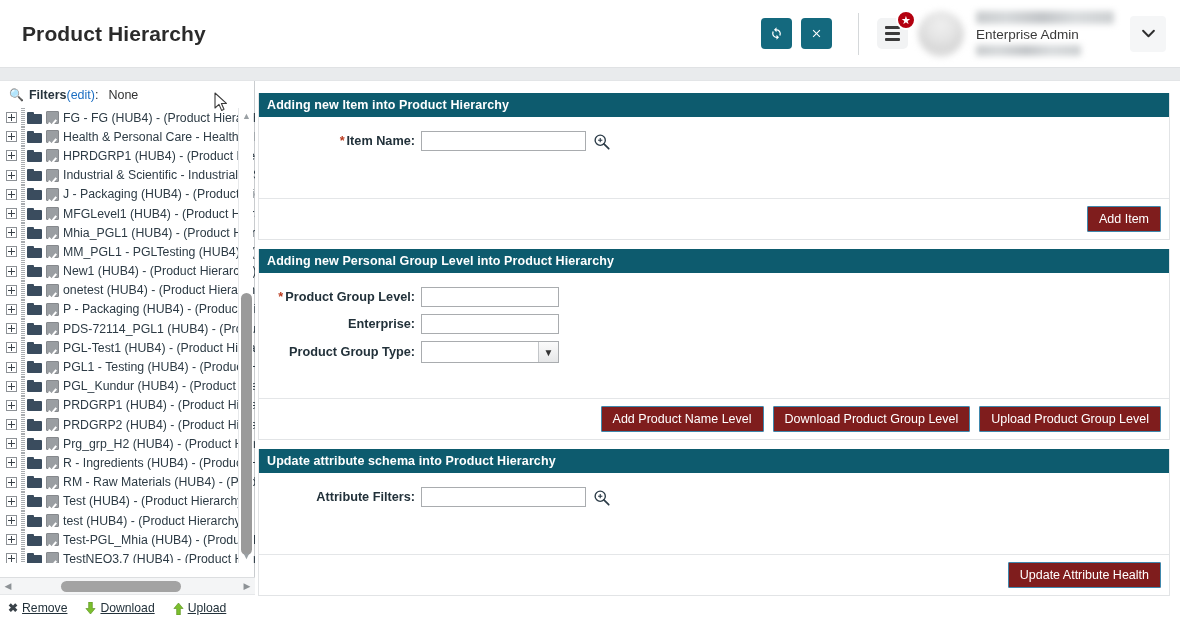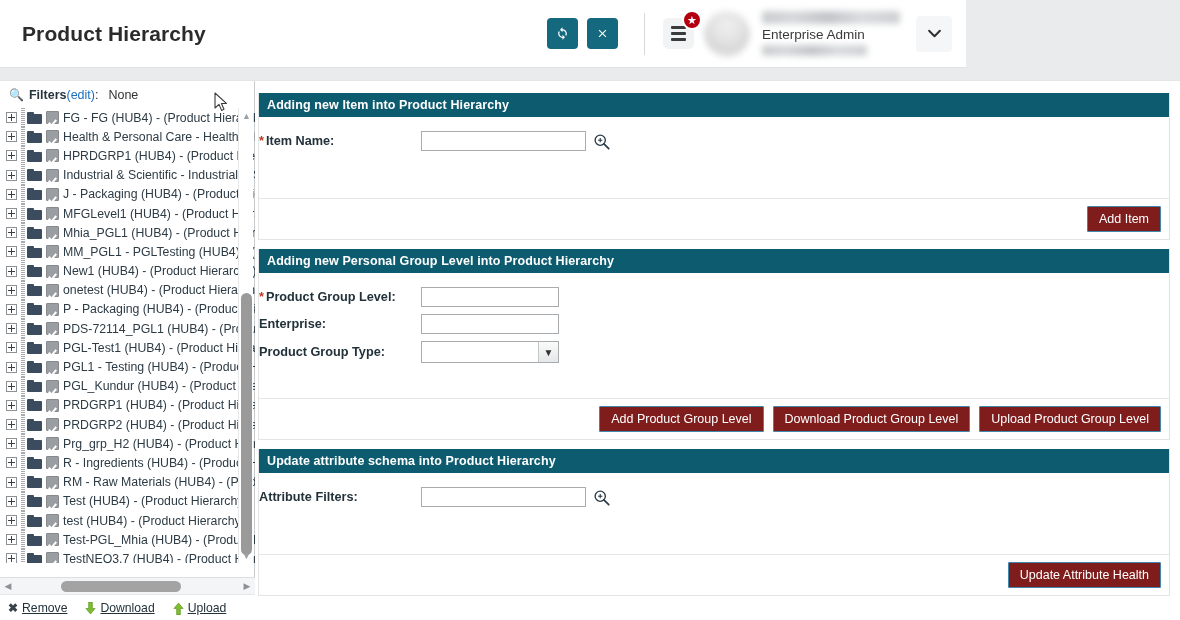--- a/index.html
+++ b/index.html
@@ -7,21 +7,21 @@
     margin: 0; padding: 0;
     width: 1180px; height: 620px;
     background: #e9ebed;
     font-family: "Liberation Sans", sans-serif;
     overflow: hidden;
   }
 
   
   .app-header {
     position: absolute; left: 0; top: 0;
-    width: 966px; height: 68px;
+    width: 1180px; height: 68px;
     background: #ffffff;
     border-bottom: 1px solid #e0e2e4;
     display: flex; align-items: center;
   }
   .page-title {
     margin-left: 22px;
     font-size: 21px; font-weight: bold;
     color: #2b2b2b; letter-spacing: .1px;
   }
   .header-right {
@@ -183,21 +183,21 @@
     font-size: 12.5px; font-weight: bold;
     padding: 5px 8px; letter-spacing: .1px;
   }
   .panel-body { background: #fff; padding: 14px 0 14px 0; }
   .panel-foot {
     background: #fff; border-top: 1px solid #e4e6e8;
     padding: 7px 8px; display: flex; justify-content: flex-end; gap: 9px;
   }
   .field-row { display: flex; align-items: center; margin-bottom: 7px; }
   .field-label {
-    width: 162px; padding-right: 6px;
+    width: 162px; text-align: right; padding-right: 6px;
     font-size: 12.7px; color: #22313a; font-weight: bold;
   }
   .req { color: #b93a1e; font-weight: bold; margin-right: 2px; }
   .txt-input {
     border: 1px solid #a9acaf; background: #fff; height: 20px;
     font-family: "Liberation Sans", sans-serif; font-size: 12px; padding: 0 4px;
   }
   .w-item  { width: 165px; }
   .w-pgl   { width: 138px; }
   .w-attr  { width: 165px; }
@@ -538,21 +538,21 @@
         <div class="field-row">
           <div class="field-label">Product Group Type:</div>
           <div class="sel-wrap">
             <div class="sel-box"></div>
             <div class="sel-arrow">▼</div>
           </div>
         </div>
         <div class="spacer-14"></div>
       </div>
       <div class="panel-foot">
-        <button class="btn">Add Product Group Level</button>
+        <button class="btn">Add Product Name Level</button>
         <button class="btn">Download Product Group Level</button>
         <button class="btn">Upload Product Group Level</button>
       </div>
     </div>
 
     <div class="panel">
       <div class="panel-head">Update attribute schema into Product Hierarchy</div>
       <div class="panel-body">
         <div class="field-row">
           <div class="field-label">Attribute Filters:</div>

